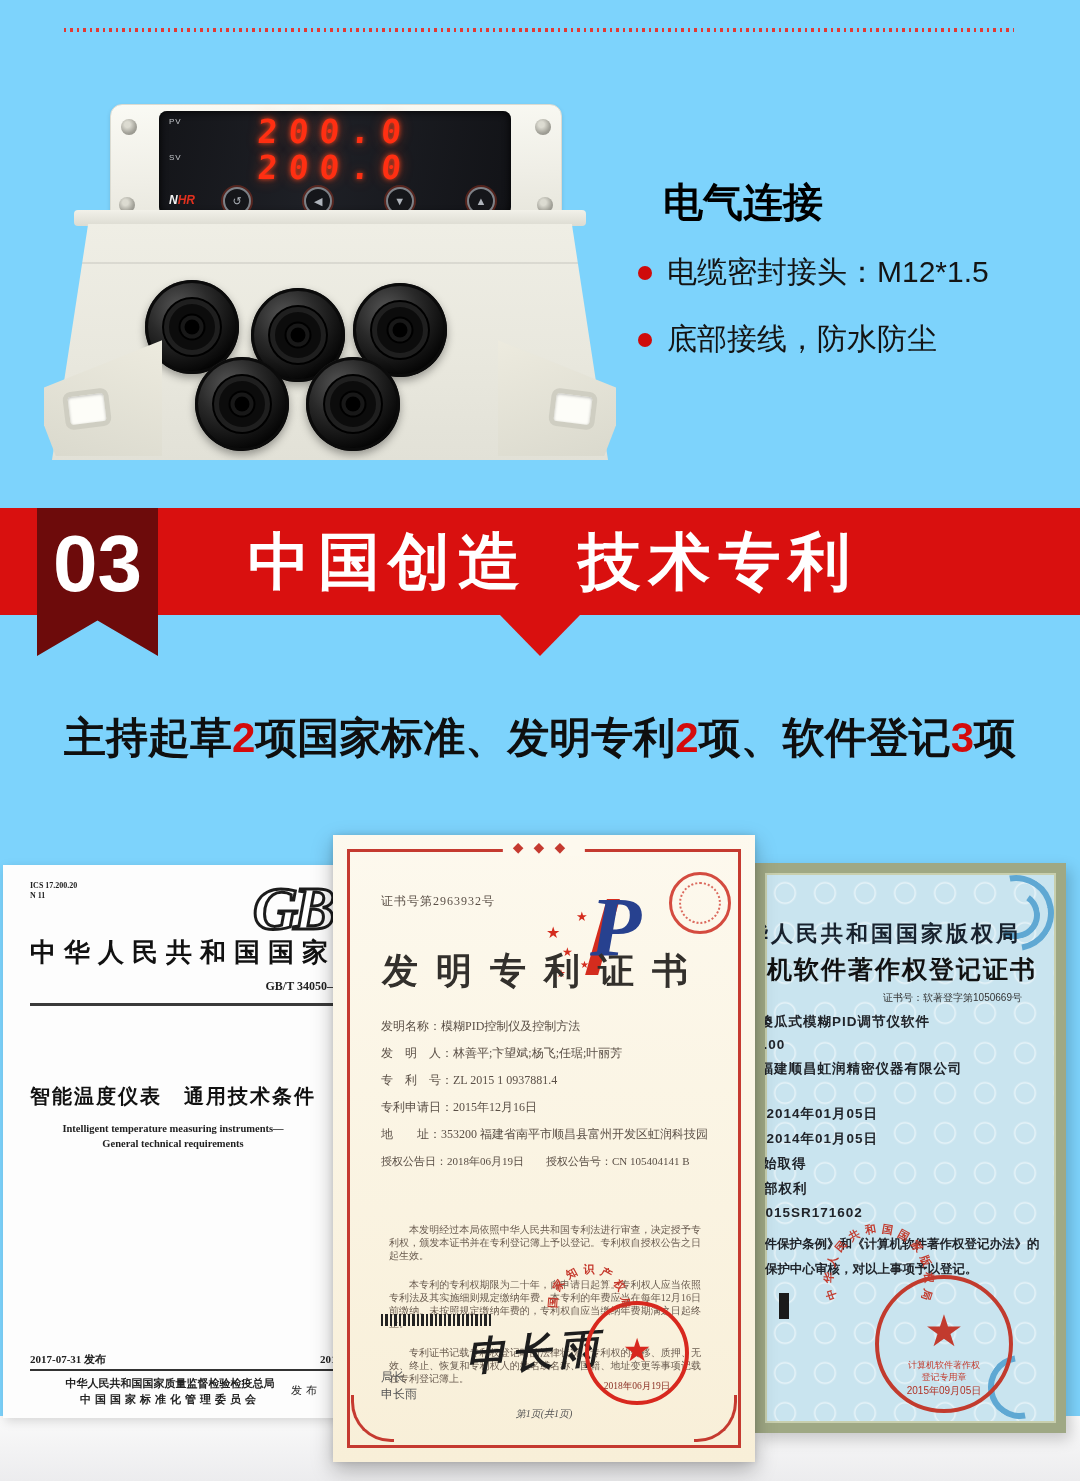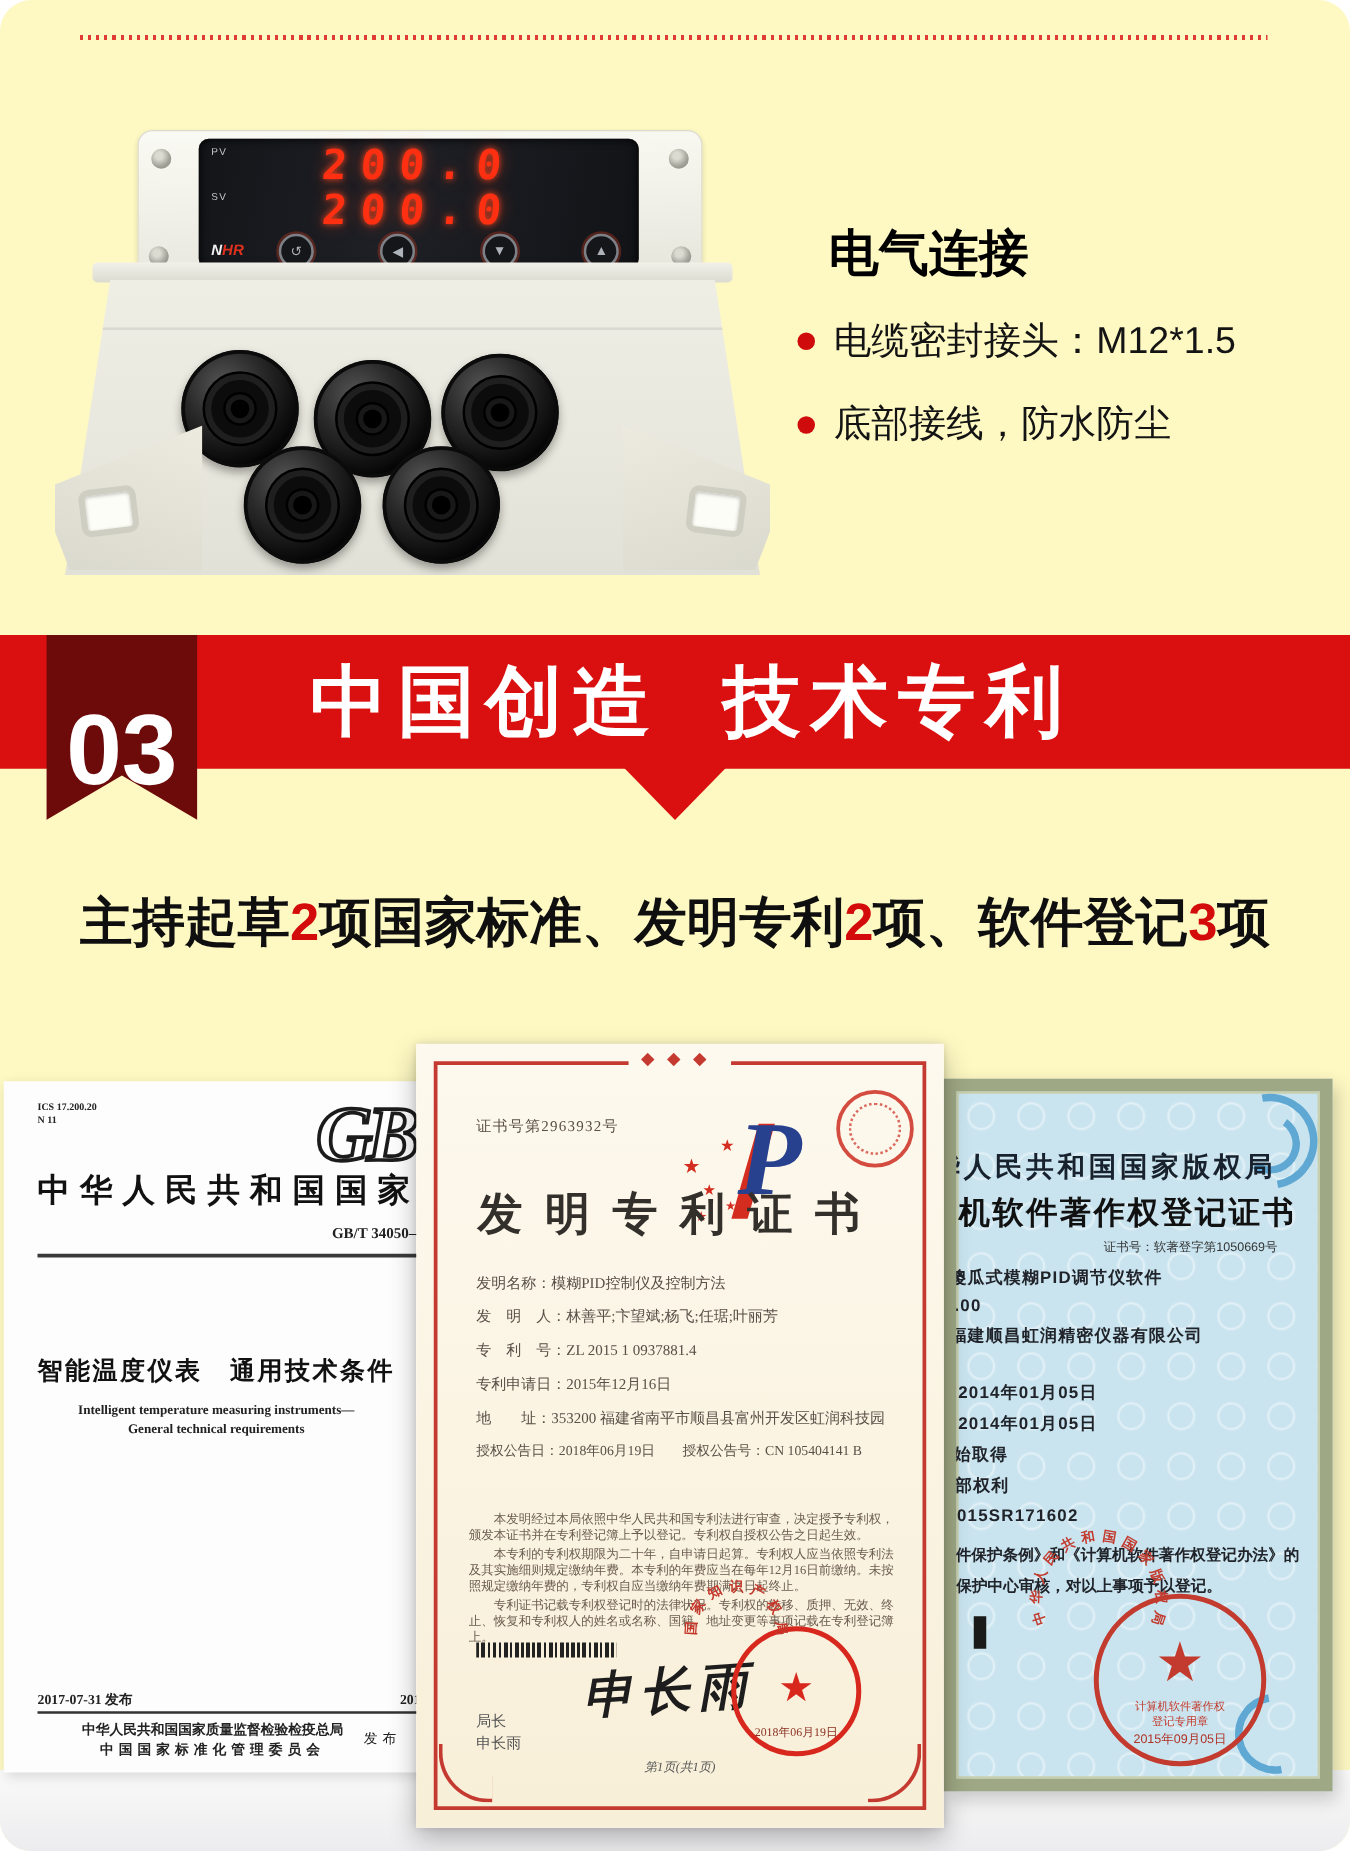--- a/index.html
+++ b/index.html
@@ -1,17 +1,17 @@
 <!DOCTYPE html>
 <html><head>
 <meta charset="utf-8">
 <style>
   html,body{margin:0;padding:0;background:#ffffff;}
-  .page{position:relative;width:1080px;height:1481px;background:#fef9c3;overflow:hidden;
-        font-family:"Liberation Sans","DejaVu Sans",sans-serif;color:#111;border-radius:25px;}
+  .page{position:relative;width:1080px;height:1481px;background:#7dd3fc;overflow:hidden;
+        font-family:"Liberation Sans","DejaVu Sans",sans-serif;color:#111;}
   .abs{position:absolute;}
 
   
   .dotted{top:28px;left:64px;width:950px;height:4px;
     background:repeating-linear-gradient(90deg,#e23a34 0 2.5px,transparent 2.5px 6.5px);}
 
   
   .device{left:40px;top:92px;width:580px;height:390px;}
   .dev-face{position:absolute;left:70px;top:12px;width:450px;height:118px;border-radius:12px;
     background:linear-gradient(178deg,#fafaf4 0%,#efeee6 60%,#e6e5db 100%);
@@ -61,21 +61,21 @@
   .elec-li{display:flex;align-items:center;margin-bottom:26px;}
   .elec-dot{width:14px;height:14px;border-radius:50%;background:#cf0b0b;margin-right:15px;flex:none;}
   .elec-text{font-size:30px;color:#141414;font-weight:500;}
 
   
   .banner{left:0;top:508px;width:1080px;height:107px;background:#d9100f;}
   .banner-title{position:absolute;left:248px;top:0;height:107px;line-height:107px;
     font-size:62px;font-weight:bold;color:#fff;letter-spacing:8px;white-space:pre;}
   .ribbon{left:37px;top:508px;width:121px;height:148px;background:#6d0b0b;
     clip-path:polygon(0 0,100% 0,100% 100%,50% 76%,0 100%);text-align:center;}
-  .ribbon-num{display:block;font-size:80px;font-weight:bold;color:#fff;line-height:112px;margin-top:36px;}
+  .ribbon-num{display:block;font-size:80px;font-weight:bold;color:#fff;line-height:112px;}
   .pointer{left:499px;top:614px;width:0;height:0;border-left:41px solid transparent;
     border-right:41px solid transparent;border-top:42px solid #d9100f;}
 
   
   .statement{left:0;top:710px;width:1080px;text-align:center;font-size:42px;font-weight:bold;color:#0f0f0f;}
   .statement .red{color:#d40b0b;}
 
   
   .cert{box-sizing:border-box;}
   .serif{font-family:"Liberation Serif","DejaVu Serif",serif;}
@@ -117,21 +117,21 @@
   .stamp-small{position:absolute;right:24px;top:37px;width:56px;height:56px;border-radius:50%;
     border:3px solid rgba(205,45,33,.85);}
   .stamp-small::before{content:"";position:absolute;inset:7px;border-radius:50%;border:2px dotted rgba(205,45,33,.7);}
   .cm-title{position:absolute;left:0;top:112px;width:100%;text-align:center;font-size:36px;font-weight:bold;
     letter-spacing:18px;color:#33302c;}
   .cm-fields{position:absolute;left:48px;top:178px;width:334px;font-size:12px;color:#5a4f46;}
   .cm-fields .row{height:27px;line-height:27px;white-space:nowrap;}
   .cm-fields .dual{display:flex;gap:22px;font-size:11px;}
   .cm-paras{position:absolute;left:40px;top:372px;width:344px;font-size:10px;line-height:13px;
     color:#6a5c50;text-align:justify;}
-  .cm-paras p{margin:2px;text-indent:2em;}
+  .cm-paras p{margin:16px;text-indent:2em;}
   .barcode{position:absolute;left:48px;top:479px;width:112px;height:12px;
     background:repeating-linear-gradient(90deg,#222 0 2px,transparent 2px 4px,#222 4px 7px,transparent 7px 9px);}
   .cm-dir{position:absolute;left:48px;top:500px;font-size:12px;color:#555;line-height:17px;margin-top:34px;}
   .cm-sig{position:absolute;left:133px;top:490px;font-size:40px;color:#1d1d1d;transform:rotate(-4deg);
     font-family:"Liberation Serif","DejaVu Serif",serif;font-style:italic;font-weight:bold;letter-spacing:6px;}
   .stamp-big{position:absolute;left:252px;top:466px;width:96px;height:96px;border-radius:50%;
     border:4px solid #d8281e;color:#c4362a;}
   .stamp-big .emblem{position:absolute;left:50%;top:50%;transform:translate(-50%,-58%);font-size:32px;color:#d8281e;}
   .stamp-big .sdate{position:absolute;left:0;bottom:8px;width:100%;text-align:center;font-size:9.5px;color:#8b2f23;white-space:nowrap;}
   .arc{position:absolute;font-size:11px;font-weight:bold;}

